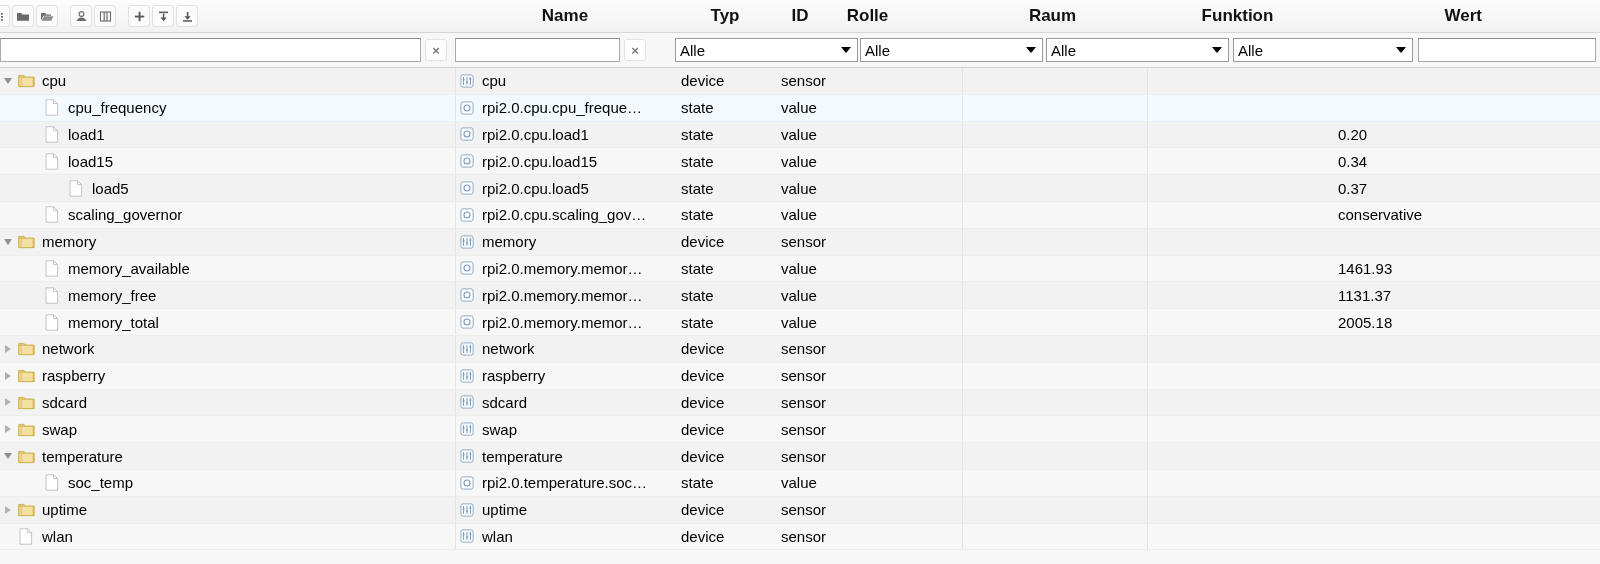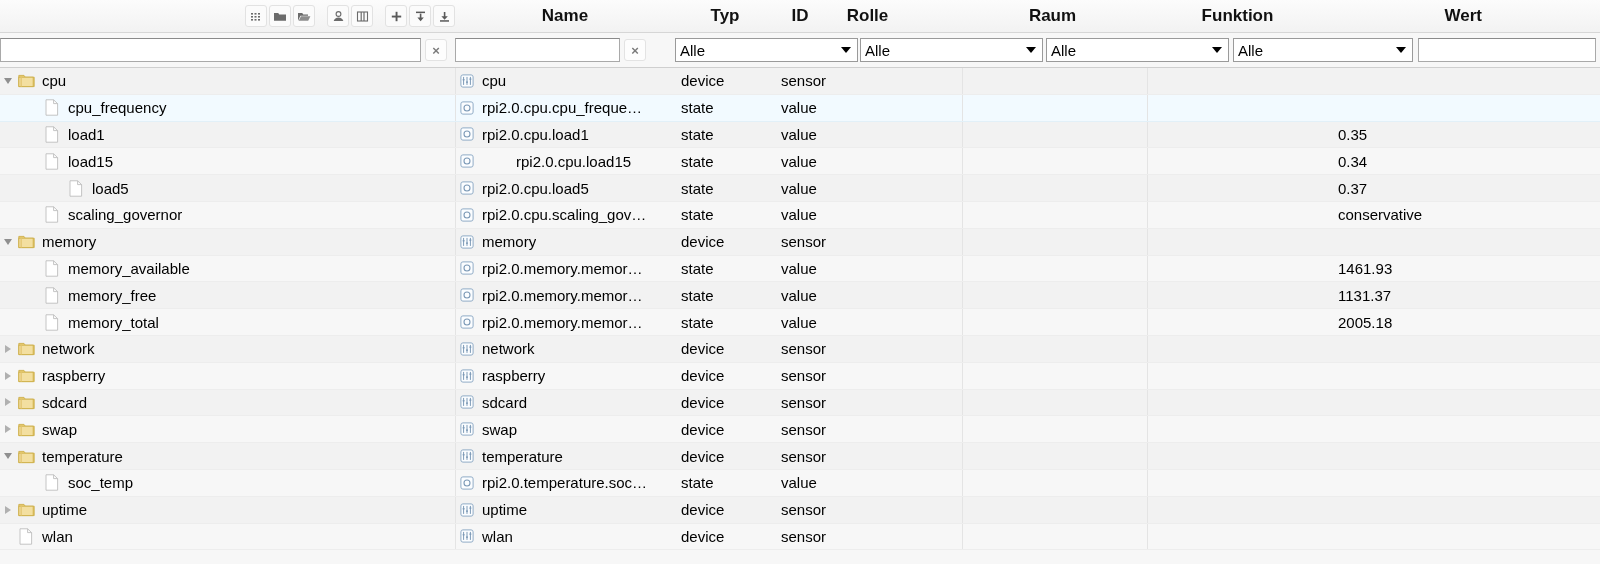--- a/index.html
+++ b/index.html
@@ -27,21 +27,21 @@
     height: 33px;
     display: flex;
     align-items: center;
     justify-content: center;
     font-weight: bold;
     font-size: 17px;
     color: #111;
     overflow: hidden;
     white-space: nowrap;
   }
-  .hcell.toolbarcell { justify-content: flex-end; padding-left: 0; }
+  .hcell.toolbarcell { justify-content: flex-start; padding-left: 0; }
 
   
   .toolbar { display: flex; align-items: center; gap: 2px; margin-left: -12px; }
   .tbtn {
     width: 22px; height: 22px;
     background: #fbfbfb;
     border: 1px solid #e2e2e2;
     border-radius: 3px;
     display: flex; align-items: center; justify-content: center;
     color: #6b6b6b;
@@ -410,36 +410,36 @@
         <div class="cell" style="width: 187px;">
           <span class="txt">value</span>
         </div>
         <div class="cell bord" style="width: 185px;">
           <span class="txt"></span>
         </div>
         <div class="cell bord" style="width: 185px;">
           <span class="txt"></span>
         </div>
         <div class="cell" style="width: 170px;">
-          <span class="txt">0.35</span>
+          <span class="txt">0.20</span>
         </div>
       </div>
       <div class="row alt">
         <div class="cell tree-cell" style="width: 455px;">
           <span class="indent" style="width: 26px;"></span>
           <span class="twist "></span>
           <span class="file-ic">
             <svg width="14" height="17" viewBox="0 0 14 17">
               <path d="M1 0.8h7.6L12.6 4.6v11.6H1z" fill="#ffffff" stroke="#bdbdbd" stroke-width="0.9"></path>
               <path d="M8.6 0.8v3.8h4" fill="none" stroke="#bdbdbd" stroke-width="0.9"></path>
             </svg>
           </span>
           <span class="tree-label">load15</span>
         </div>
-        <div class="cell bord" style="width: 220px; gap: 34px;">
+        <div class="cell bord" style="width: 220px;">
           <span class="oic">
             <svg width="14" height="14" viewBox="0 0 14 14">
               <rect x="0.9" y="0.9" width="12.2" height="12.2" rx="2" fill="#fbfdff" stroke="#90abc6" stroke-width="1"></rect>
               <circle cx="7" cy="7" r="3" fill="none" stroke="#7d9ab7" stroke-width="1.1"></circle>
             </svg>
           </span>
           <span class="name-label">rpi2.0.cpu.load15</span>
         </div>
         <div class="cell" style="width: 100px;">
           <span class="txt">state</span>

